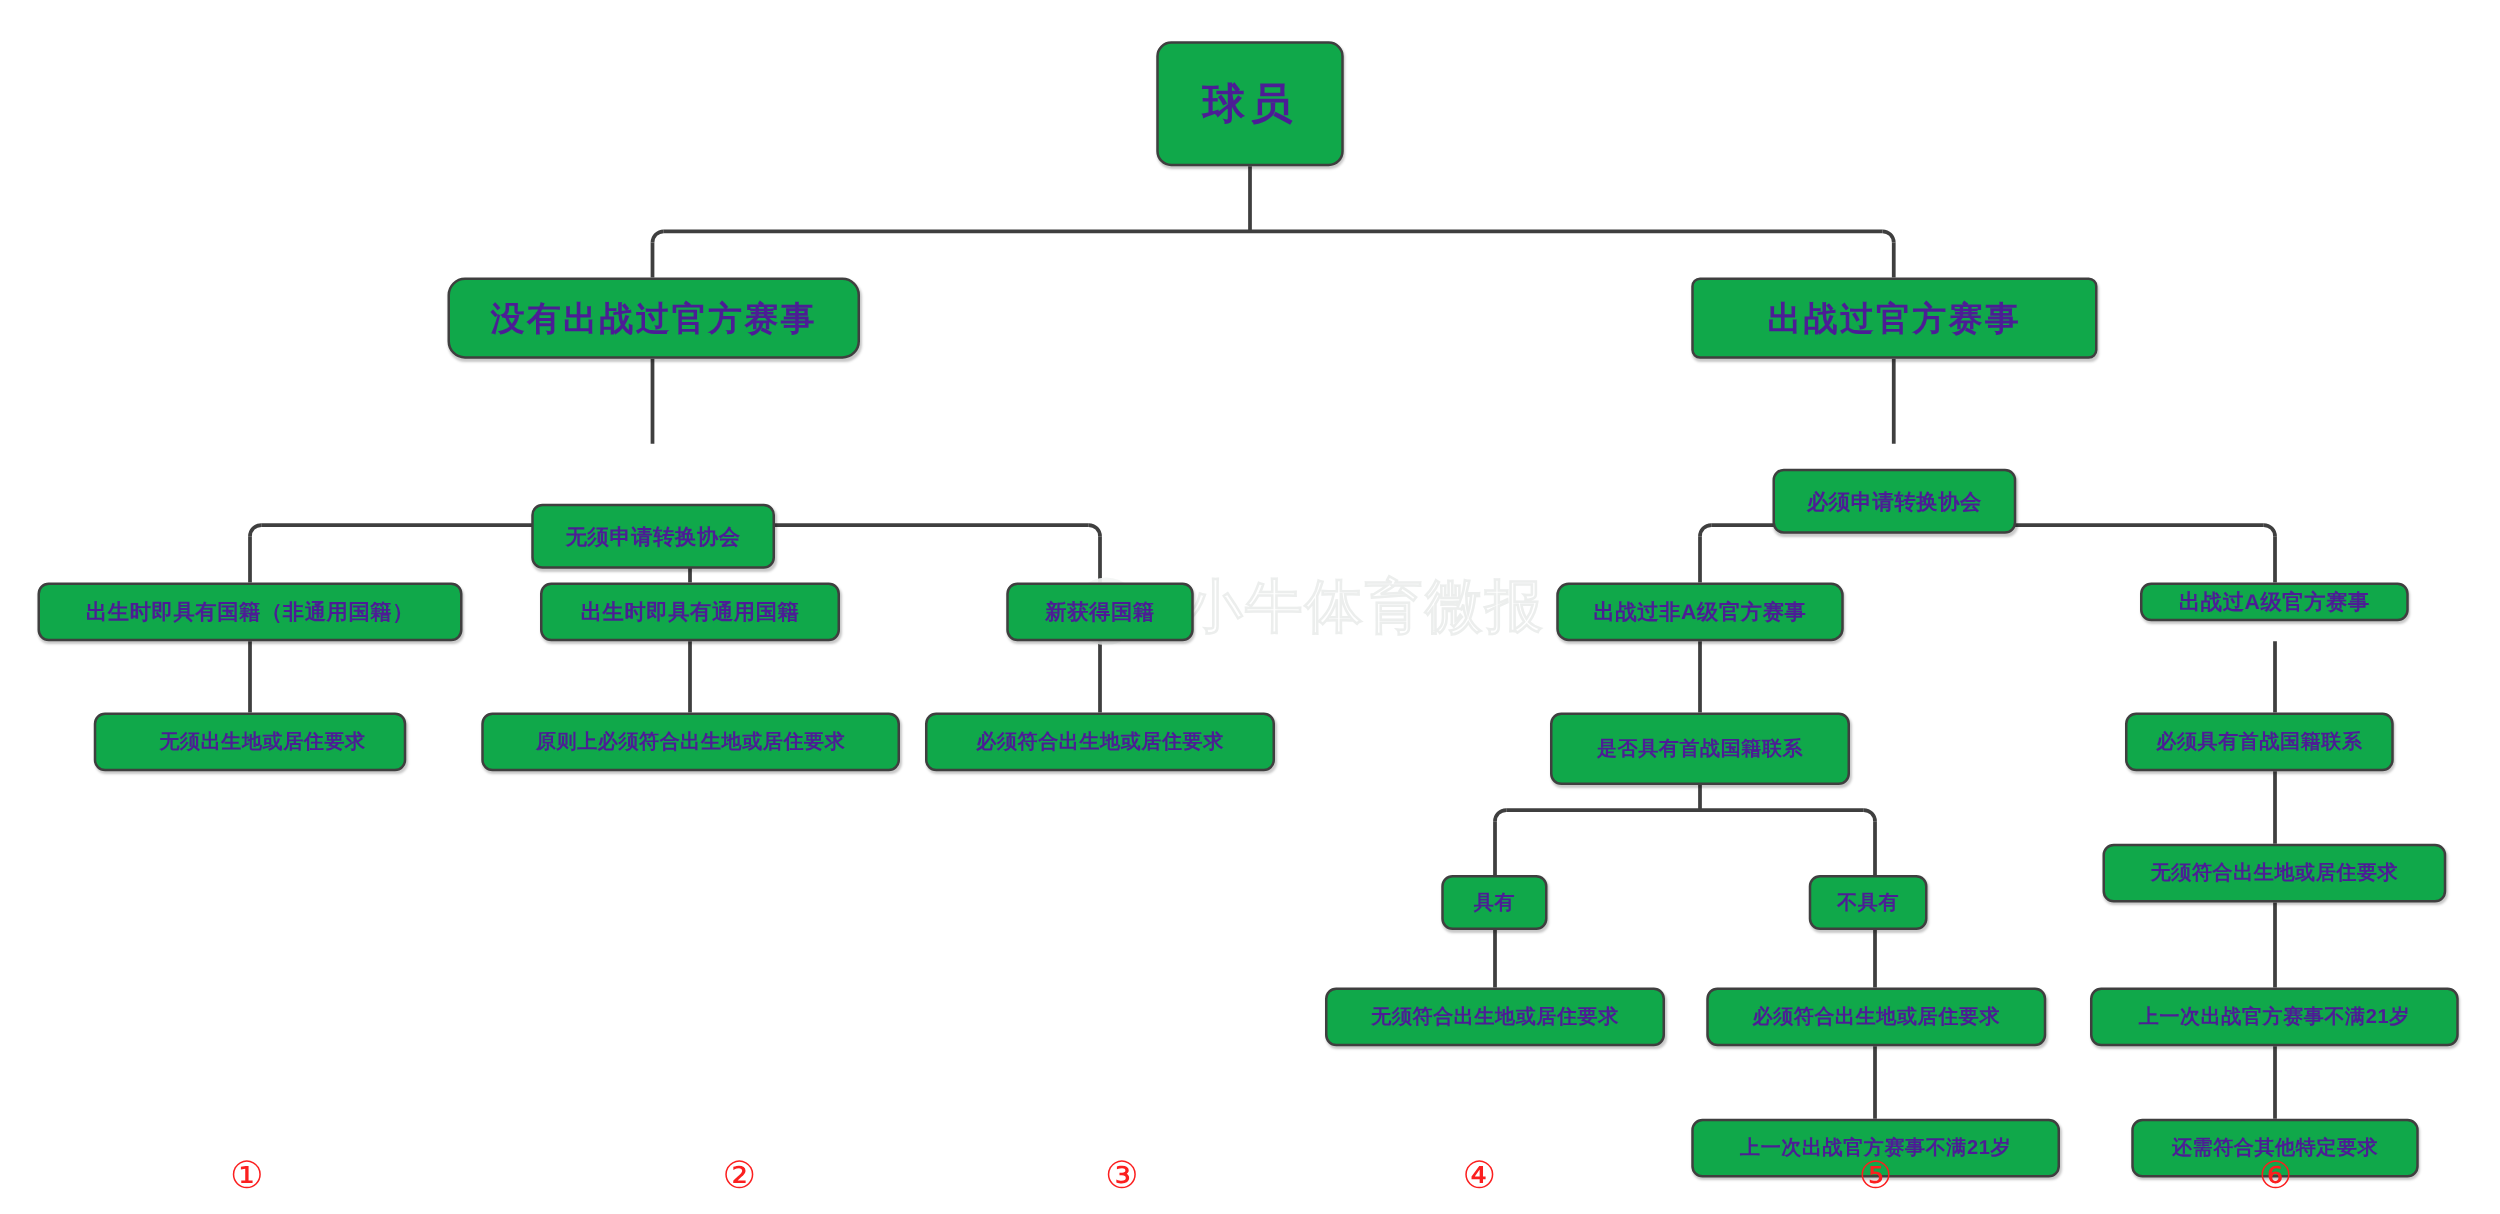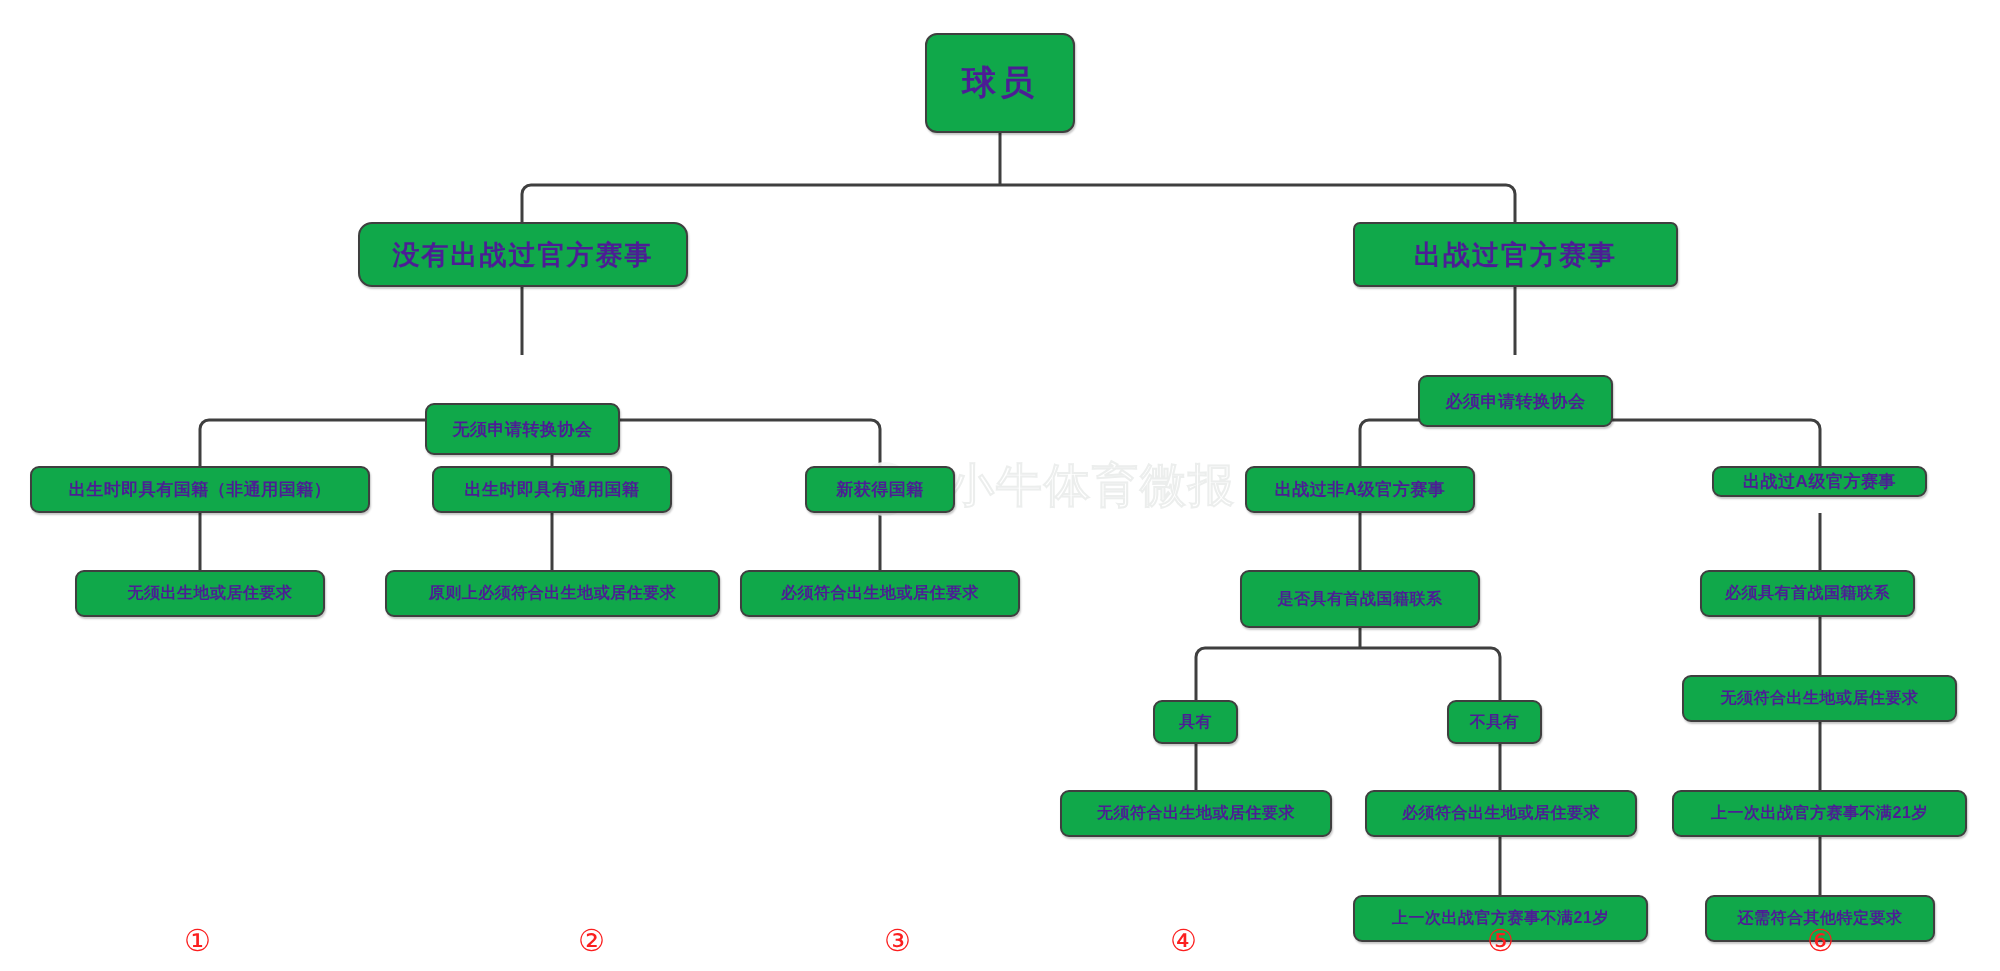--- a/index.html
+++ b/index.html
@@ -180,21 +180,21 @@
   <div class="node lvl3" style="left:1418px; top:375px; width:195px; height:52px;">必须申请转换协会</div>
 
   <div class="node lvl4" style="left:30px; top:466px; width:340px; height:47px;">出生时即具有国籍（非通用国籍）</div>
   <div class="node lvl4" style="left:432px; top:466px; width:240px; height:47px;">出生时即具有通用国籍</div>
   <div class="node lvl4" style="left:805px; top:466px; width:150px; height:47px;">新获得国籍</div>
 
   <div class="node small" style="left:75px; top:570px; width:250px; height:47px;padding-left:20px;">无须出生地或居住要求</div>
   <div class="node small" style="left:385px; top:570px; width:335px; height:47px;">原则上必须符合出生地或居住要求</div>
   <div class="node small" style="left:740px; top:570px; width:280px; height:47px;">必须符合出生地或居住要求</div>
 
-  <div class="node lvl4" style="left:1245px; top:466px; width:230px; height:47px;">出战过非A级官方赛事</div>
+  <div class="node lvl4" style="left:1245px; top:466px; width:230px; height:47px;border-radius:10px;">出战过非A级官方赛事</div>
   <div class="node lvl4" style="left:1712px; top:466px; width:215px; height:31px;">出战过A级官方赛事</div>
 
   <div class="node small" style="left:1240px; top:570px; width:240px; height:58px;">是否具有首战国籍联系</div>
   <div class="node small" style="left:1700px; top:570px; width:215px; height:47px;">必须具有首战国籍联系</div>
 
   <div class="node small" style="left:1153px; top:700px; width:85px; height:44px;">具有</div>
   <div class="node small" style="left:1447px; top:700px; width:95px; height:44px;">不具有</div>
 
   <div class="node small" style="left:1682px; top:675px; width:275px; height:47px;">无须符合出生地或居住要求</div>
 

